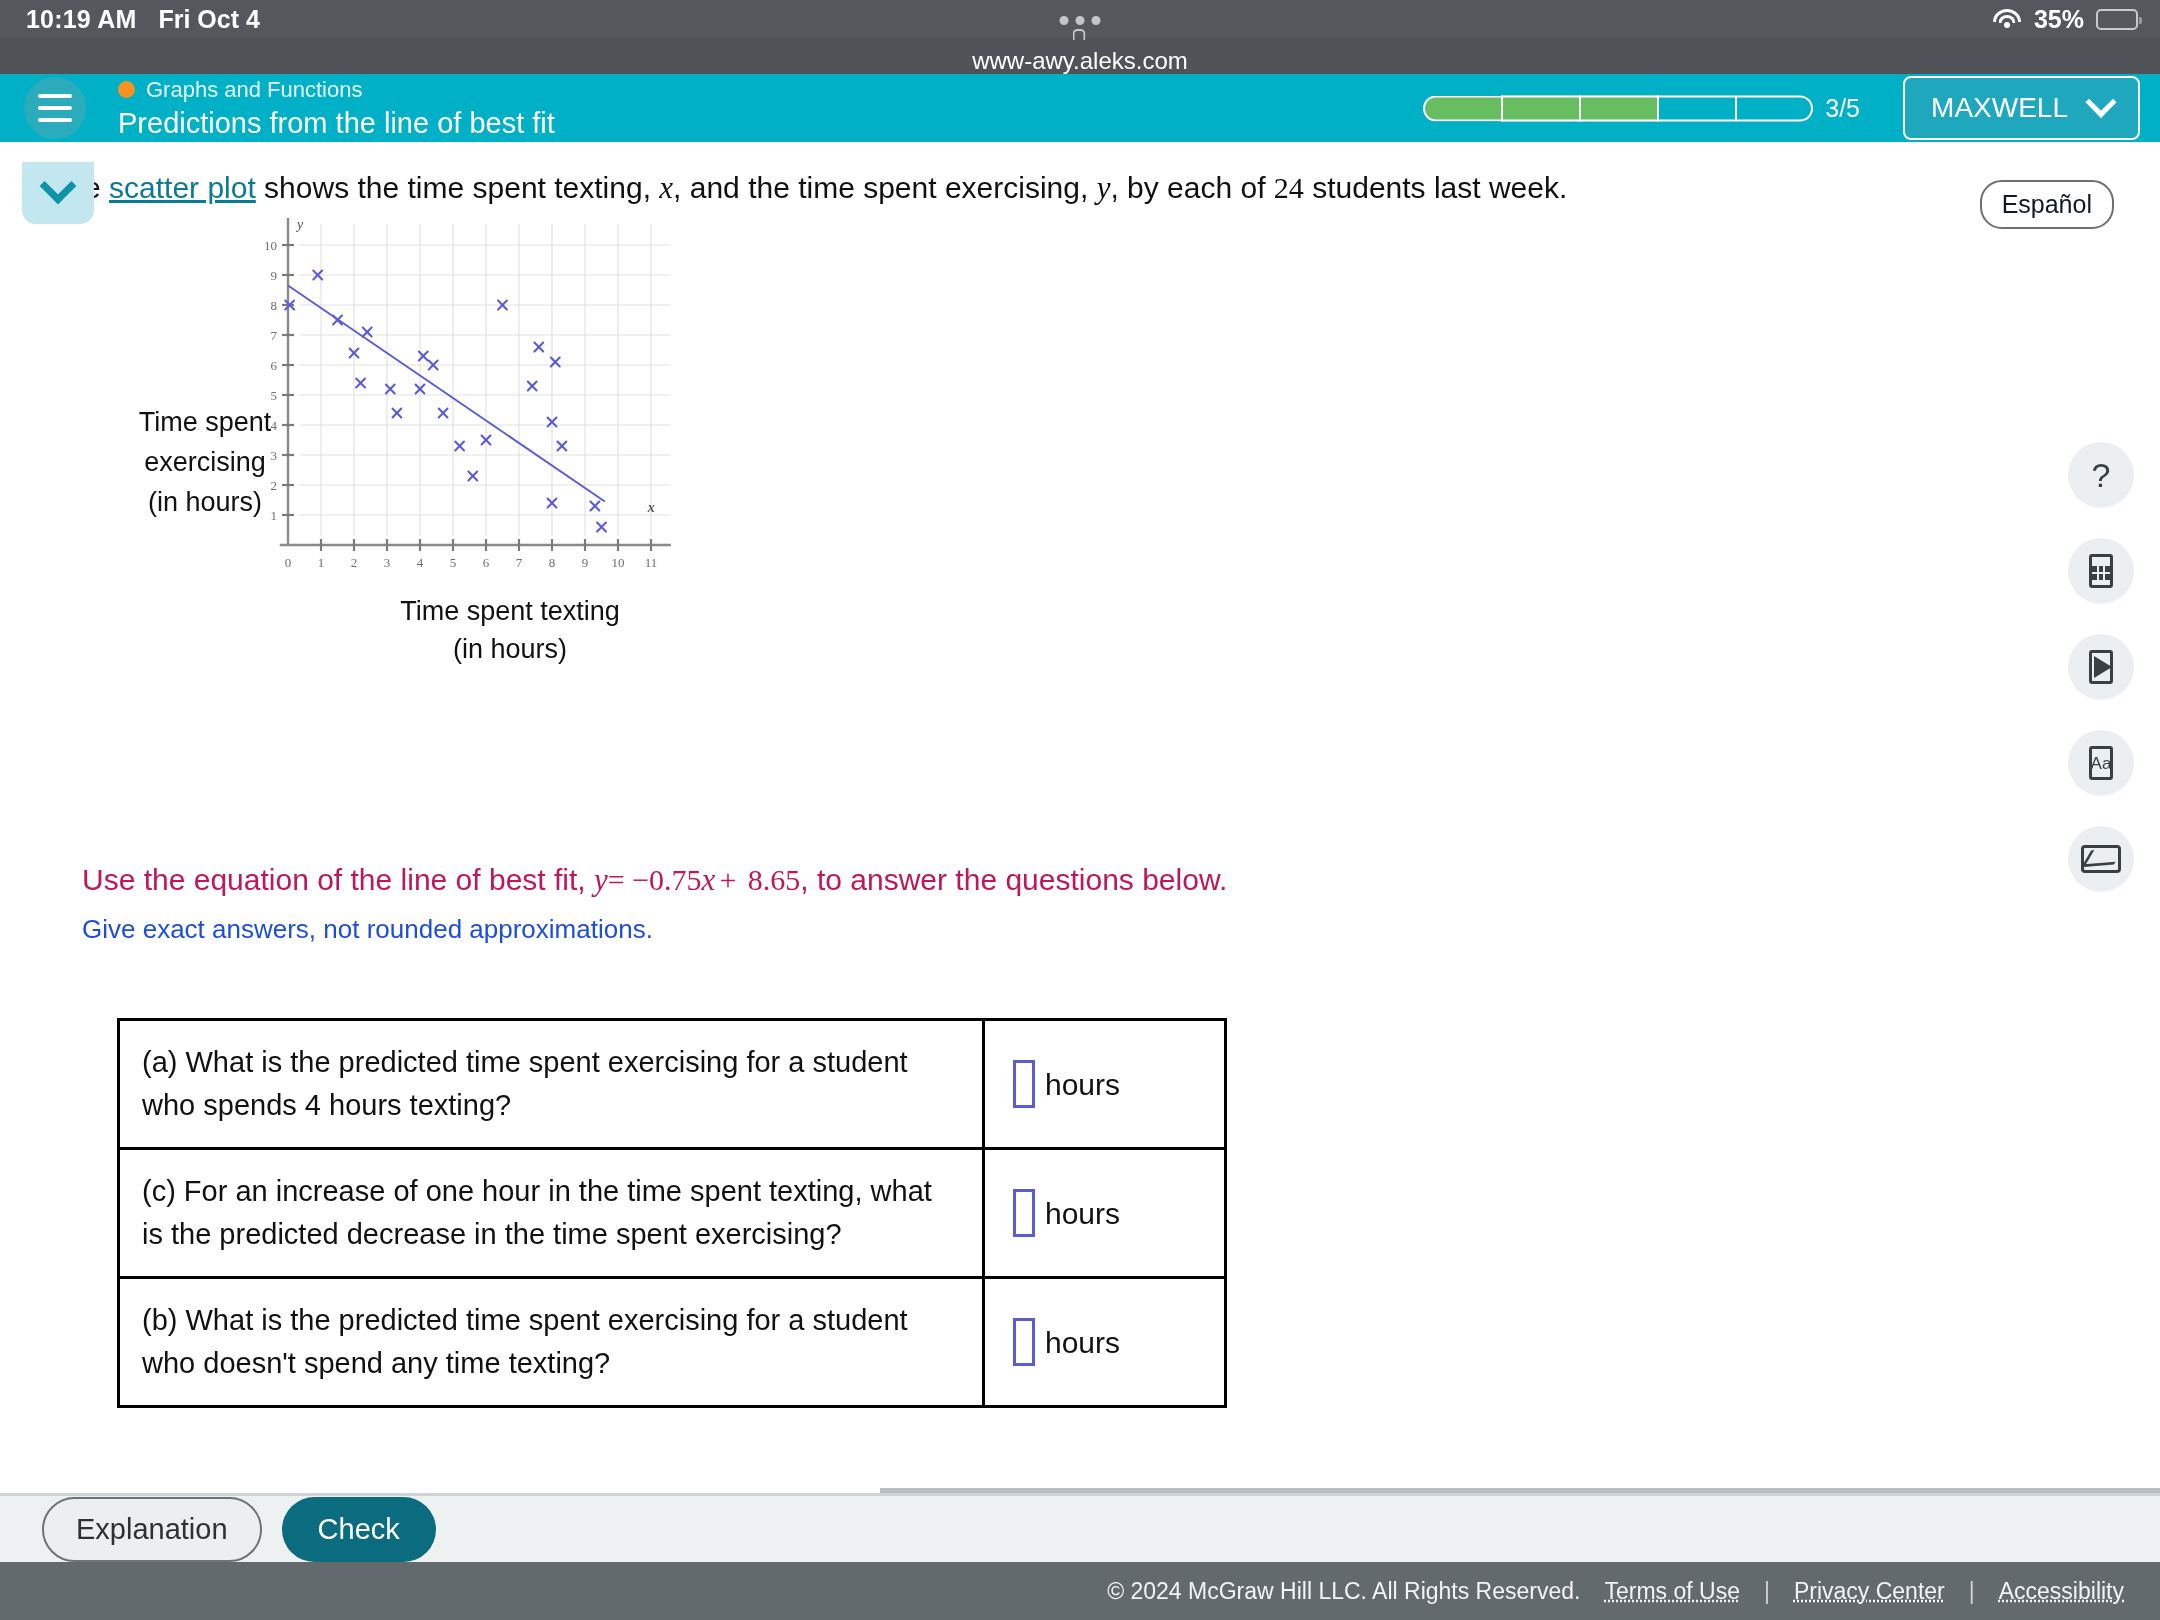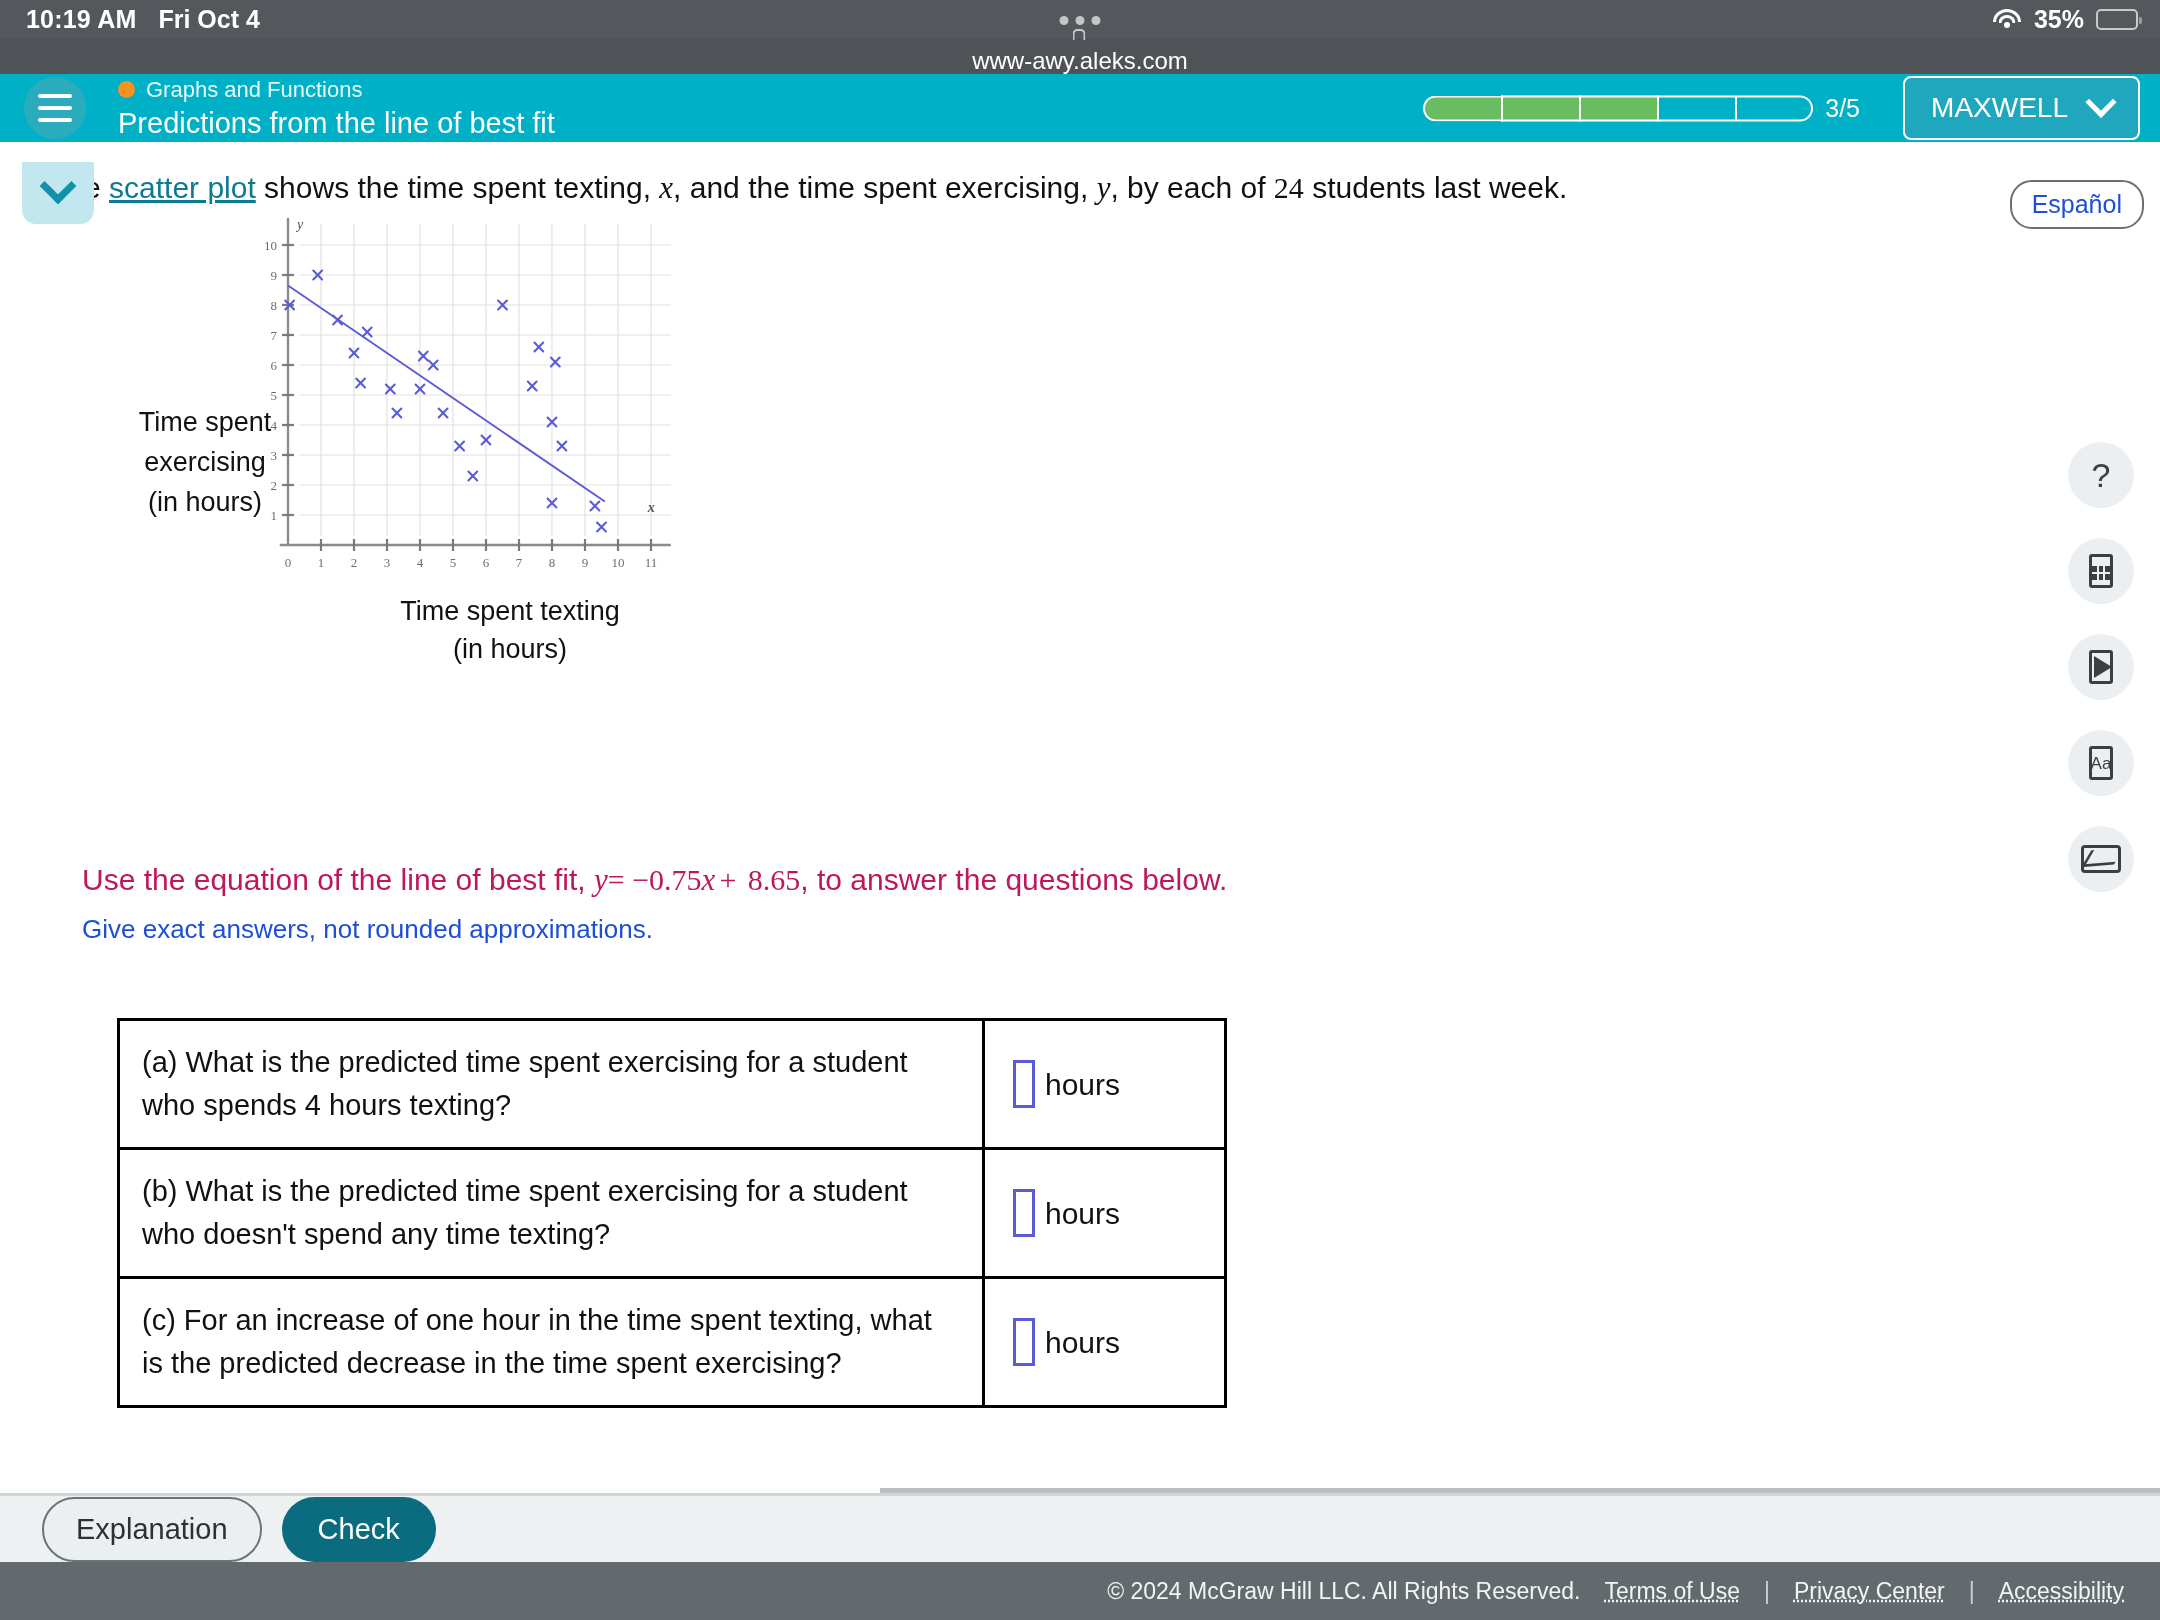--- a/index.html
+++ b/index.html
@@ -187,26 +187,26 @@
   }
   .collapse-btn .cv {
     width: 26px; height: 26px;
     border-right: 7px solid #1093a8;
     border-bottom: 7px solid #1093a8;
     transform: rotate(45deg) translate(-5px,-5px);
   }
 
   .espanol {
     position: absolute;
-    right: 16px; top: 18px;
+    right: 46px; top: 18px;
     border: 2px solid #6b6f73;
     border-radius: 22px;
     padding: 8px 20px;
     font-size: 25px;
-    color: #1d4ed8;
+    color: #0f172a;
     background: #fff;
   }
 
   .qtext {
     position: absolute;
     left: 84px; top: 8px;
     font-size: 30px;
     color: #111;
     white-space: nowrap;
   }
@@ -651,30 +651,30 @@
       <tr>
         <td>(a) What is the predicted time spent exercising for a student who spends 4 hours texting?</td>
         <td class="ans">
           <div class="ansrow">
             <span class="ansbox"></span>
             <span class="anslabel">hours</span>
           </div>
         </td>
       </tr>
       <tr>
-        <td>(b) What is the predicted time spent exercising for a student who doesn't spend any time texting?</td>
+        <td>(c) For an increase of one hour in the time spent texting, what is the predicted decrease in the time spent exercising?</td>
         <td class="ans">
           <div class="ansrow">
             <span class="ansbox"></span>
             <span class="anslabel">hours</span>
           </div>
         </td>
       </tr>
       <tr>
-        <td>(c) For an increase of one hour in the time spent texting, what is the predicted decrease in the time spent exercising?</td>
+        <td>(b) What is the predicted time spent exercising for a student who doesn't spend any time texting?</td>
         <td class="ans">
           <div class="ansrow">
             <span class="ansbox"></span>
             <span class="anslabel">hours</span>
           </div>
         </td>
       </tr>
     </tbody>
   </table>
 

